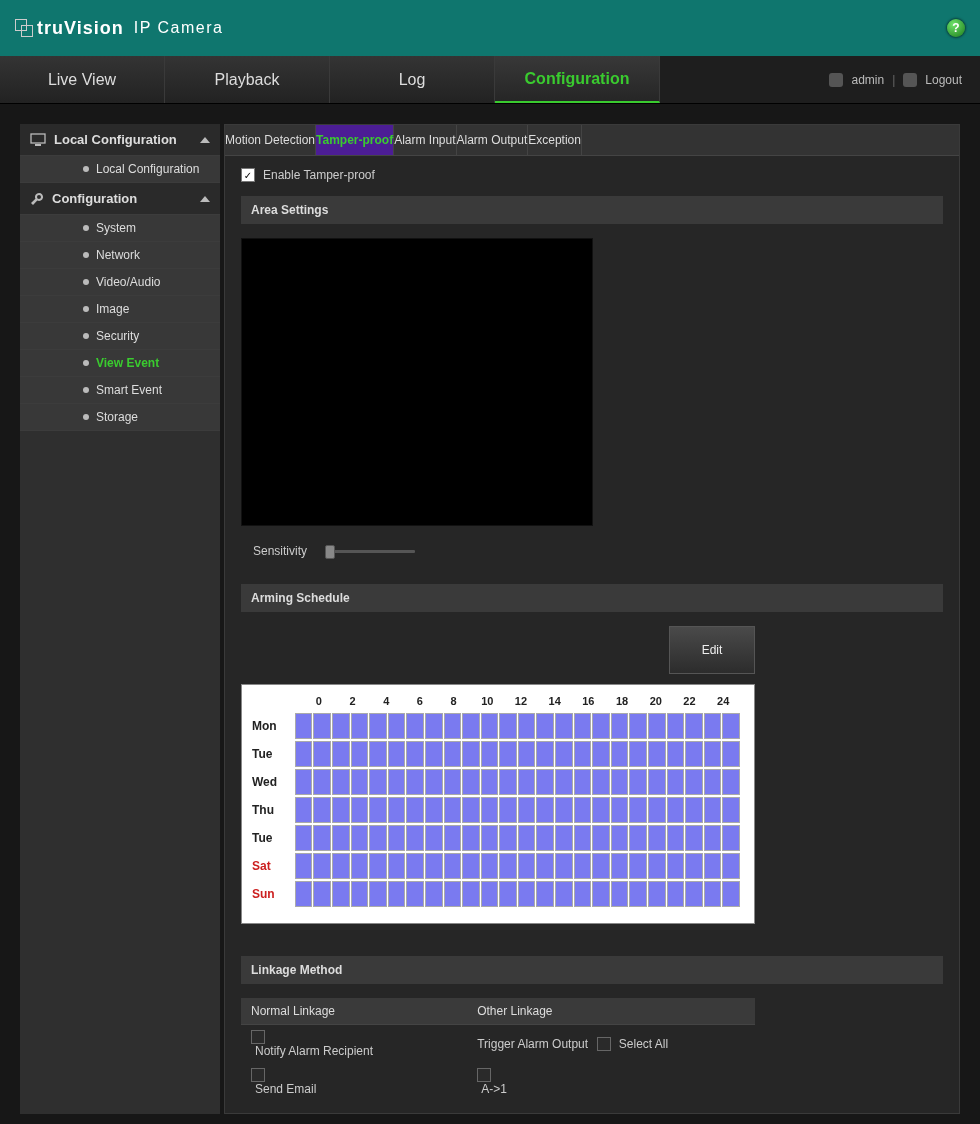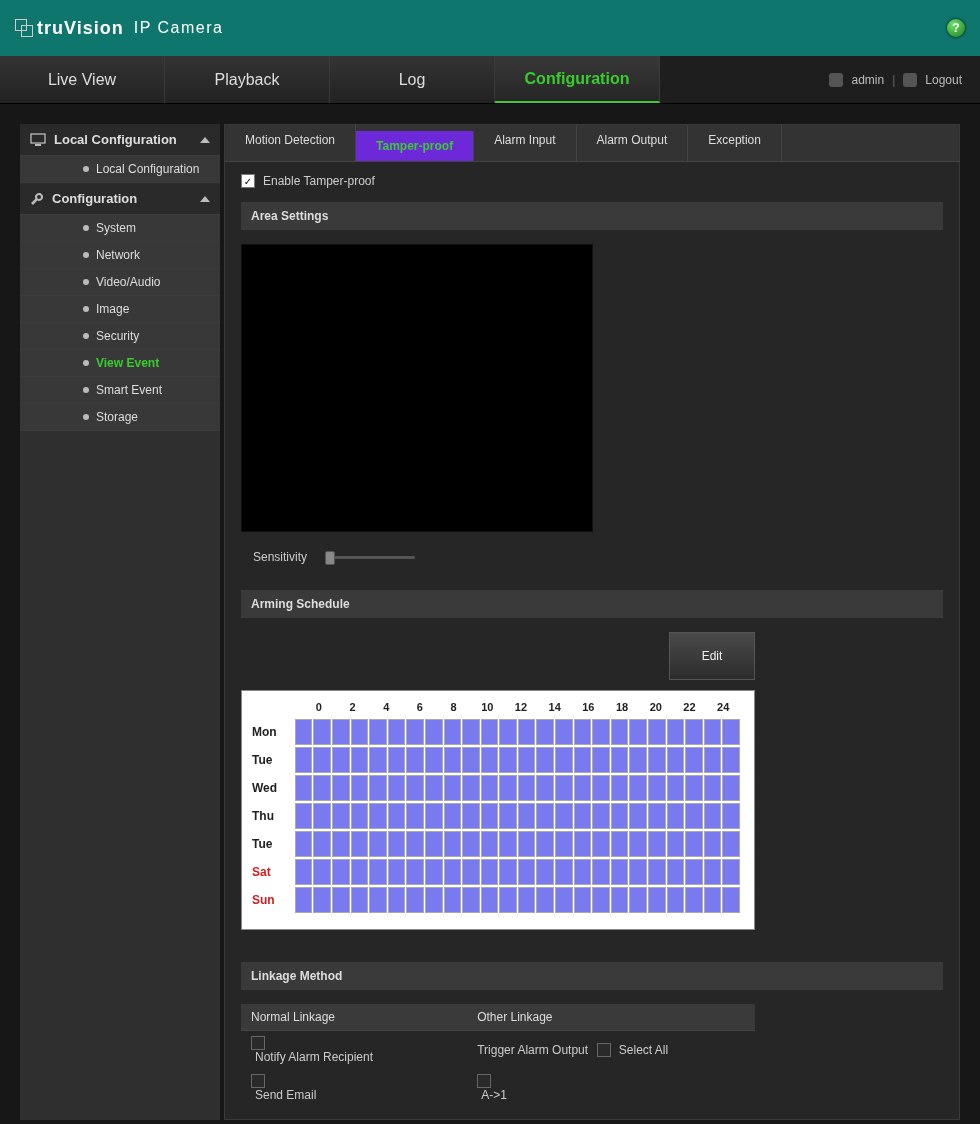--- a/index.html
+++ b/index.html
@@ -157,31 +157,30 @@
     border:1px solid #3a3a3a;
     display:flex;
     flex-direction:column;
   }
   .sub-tabs {
     display:flex;
     background:#333;
     border-bottom:1px solid #444;
   }
   .sub-tab {
-    padding:8px 20px;
+    padding:8px 0;
     font-size:12px;
     color:#ddd;
     border-right:1px solid #444;
     cursor:pointer;
   }
   .sub-tab.active {
     color:#3acb2f;
-    background:#6d28d9;
+    background:#4c1d95;
     font-weight:bold;
-    margin-top:6px;
   }
   .content-body {
     padding:12px 16px;
   }
   .check-row {display:flex;align-items:center;gap:8px;margin-bottom:14px;}
   .checkbox{
     width:14px;height:14px;border:1px solid #777;background:#fff;
     display:flex;align-items:center;justify-content:center;font-size:10px;color:#000;
   }
   .checkbox.dark{background:#2a2a2a;border:1px solid #666;}

